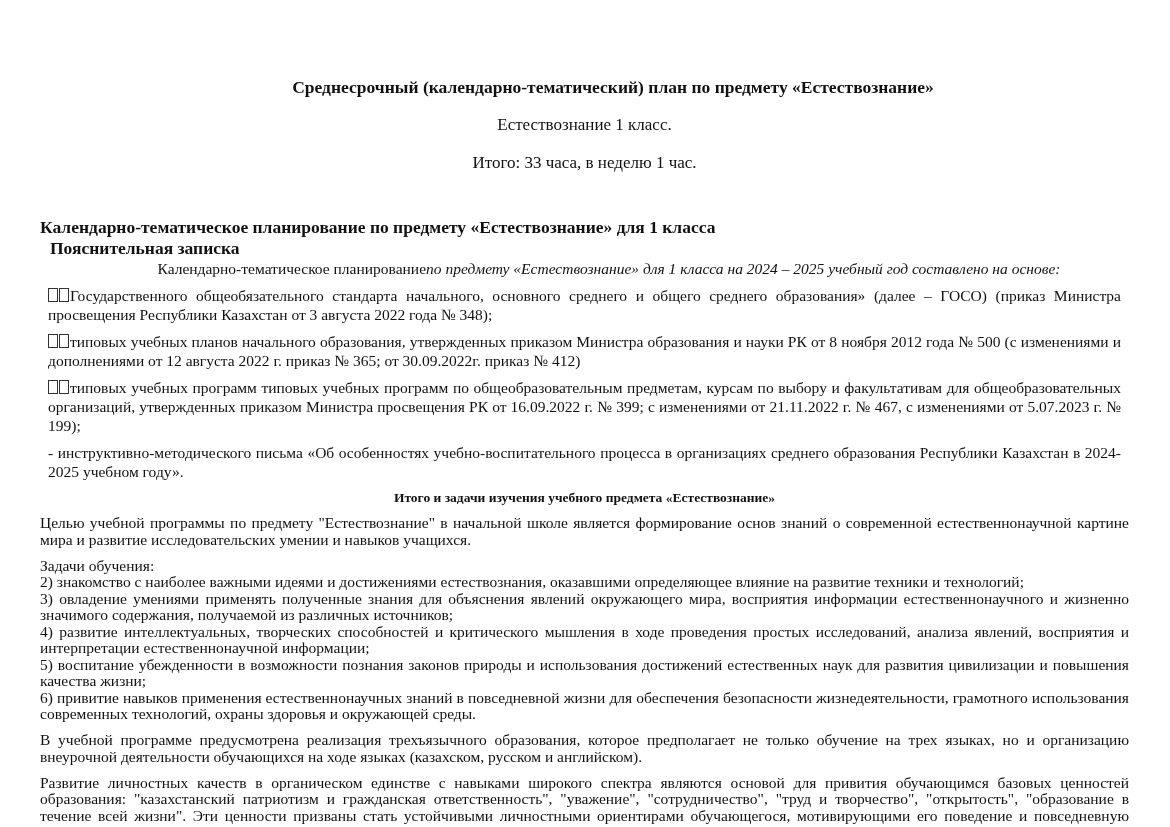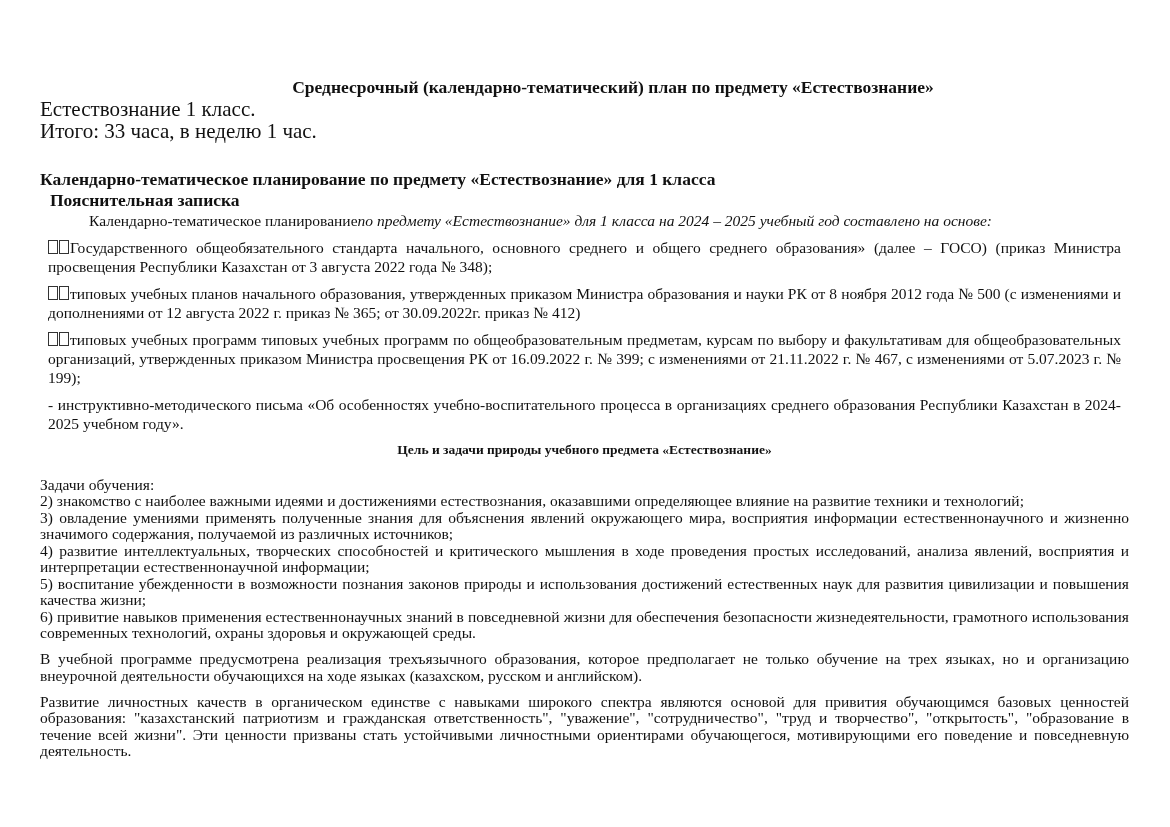--- a/index.html
+++ b/index.html
@@ -2,25 +2,25 @@
 <html><head>
   <meta charset="utf-8">
   <style>
     html, body { margin: 0; padding: 0; background: #ffffff; }
     body {
       width: 1170px; height: 827px; overflow: hidden; position: relative;
       font-family: "Liberation Serif", serif; color: #111111;
     }
     .page { position: absolute; left: 40px; top: 76px; width: 1089px; }
     .title1 { font-weight: bold; font-size: 17.5px; text-align: center; margin: 0; line-height: 22px; padding-left: 57px; }
-    .meta { font-size: 21px; line-height: 22px; margin: 0; }
+    .meta { font-size: 17px; line-height: 22px; margin: 16px; text-align: center; }
     .gap1 { height: 27px; }
     .title2 { font-weight: bold; font-size: 17.5px; text-align: left; margin: 0; line-height: 21px; }
     .title3 { font-weight: bold; font-size: 17.5px; text-align: left; margin: 0; line-height: 21px; padding-left: 10px; }
-    .basis-intro { font-size: 15.5px; line-height: 19px; margin: 0; text-indent: 49px; }
+    .basis-intro { font-size: 15.5px; line-height: 19px; margin: 0; text-indent: 49px; text-align: center; }
     .basis-intro i { font-style: italic; }
     .basis-item { font-size: 15.5px; line-height: 19px; margin: 8px; text-align: justify; text-align-last: left; }
     .box-glyph { display: inline-block; width: 8px; height: 12px; border: 1px solid #333; margin-right: 1px; vertical-align: -1px; }
     .goal-heading { font-weight: bold; font-size: 13.5px; text-align: center; margin: 1px 0 0 0; line-height: 18px; }
     .body-text { font-family: "Liberation Serif", serif; font-size: 15.5px; line-height: 16.5px; margin: 0; text-align: justify; text-align-last: left; }
     .gap2 { height: 8px; }
     .gap3 { height: 9.5px; }
     .tasks-label { font-size: 15.5px; line-height: 16.5px; margin: 0; }
   </style>
 </head>
@@ -34,22 +34,23 @@
   <p class="title2">Календарно-тематическое планирование по предмету «Естествознание» для 1 класса</p>
   <p class="title3">Пояснительная записка</p>
 
   <p class="basis-intro"><span>Календарно-тематическое планирование</span><i>по предмету «Естествознание» для 1 класса  на 2024 – 2025  учебный год составлено на основе:</i></p>
 
   <p class="basis-item"><span class="box-glyph"></span><span class="box-glyph"></span><span>Государственного общеобязательного стандарта начального, основного среднего и общего среднего образования» (далее – ГОСО) (приказ Министра просвещения Республики Казахстан от 3 августа 2022 года № 348);</span></p>
   <p class="basis-item"><span class="box-glyph"></span><span class="box-glyph"></span><span>типовых учебных планов начального образования, утвержденных приказом Министра образования и науки РК от 8 ноября 2012 года № 500 (с изменениями и дополнениями от 12 августа 2022 г. приказ № 365; от 30.09.2022г. приказ № 412)</span></p>
   <p class="basis-item"><span class="box-glyph"></span><span class="box-glyph"></span><span>типовых учебных программ типовых учебных программ по общеобразовательным предметам, курсам по выбору и факультативам для общеобразовательных организаций, утвержденных приказом Министра просвещения РК от 16.09.2022 г. № 399; с изменениями от 21.11.2022 г. № 467, с изменениями от 5.07.2023 г. № 199);</span></p>
   <p class="basis-item"><span>-   инструктивно-методического письма «Об особенностях учебно-воспитательного процесса в организациях среднего образования Республики Казахстан в 2024-2025  учебном году».</span></p>
 
-  <p class="goal-heading">Цель и задачи природы учебного предмета «Естествознание»</p>
+  <p class="goal-heading">Итого и задачи изучения учебного предмета «Естествознание»</p>
   <div class="gap2"></div>
+  <p class="body-text">Целью учебной программы по предмету "Естествознание" в начальной школе является формирование основ знаний о современной естественнонаучной картине мира и развитие исследовательских умении и навыков учащихся.</p>
   <div class="gap3"></div>
   <p class="tasks-label">Задачи обучения:</p>
   <p class="body-text">2) знакомство с наиболее важными идеями и достижениями естествознания, оказавшими определяющее влияние на развитие техники и технологий;</p>
   <p class="body-text">3) овладение умениями применять полученные знания для объяснения явлений окружающего мира, восприятия информации естественнонаучного и жизненно значимого содержания, получаемой из различных источников;</p>
   <p class="body-text">4) развитие интеллектуальных, творческих способностей и критического мышления в ходе проведения простых исследований, анализа явлений, восприятия и интерпретации естественнонаучной информации;</p>
   <p class="body-text">5) воспитание убежденности в возможности познания законов природы и использования достижений естественных наук для развития цивилизации и повышения качества жизни;</p>
   <p class="body-text">6) привитие навыков применения естественнонаучных знаний в повседневной жизни для обеспечения безопасности жизнедеятельности, грамотного использования современных технологий, охраны здоровья и окружающей среды.</p>
   <div class="gap3"></div>
   <p class="body-text">В учебной программе предусмотрена реализация трехъязычного образования, которое предполагает не только обучение на трех языках, но и организацию внеурочной деятельности обучающихся на ходе языках (казахском, русском и английском).</p>
   <div class="gap3"></div>

